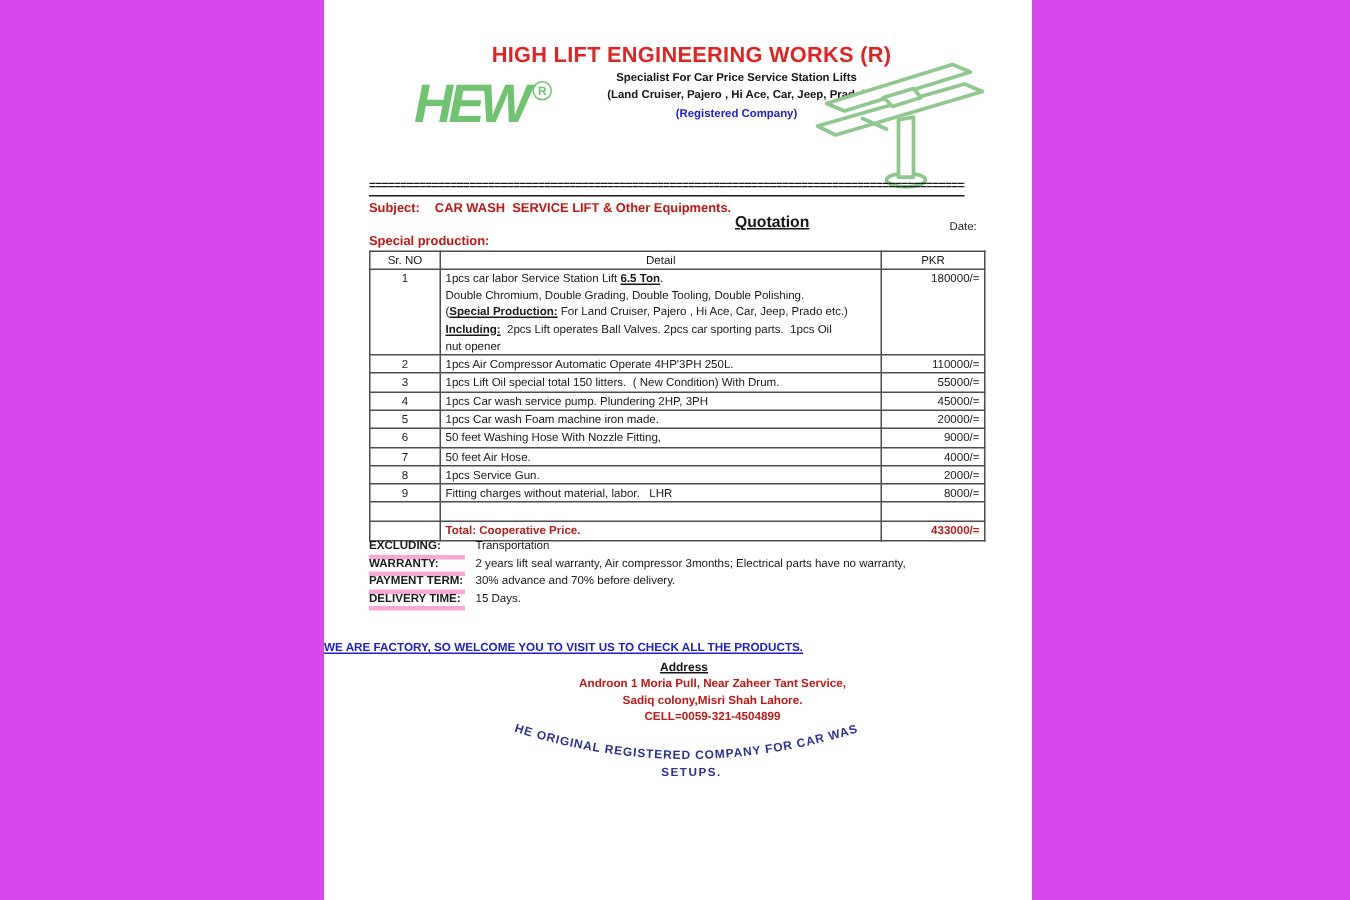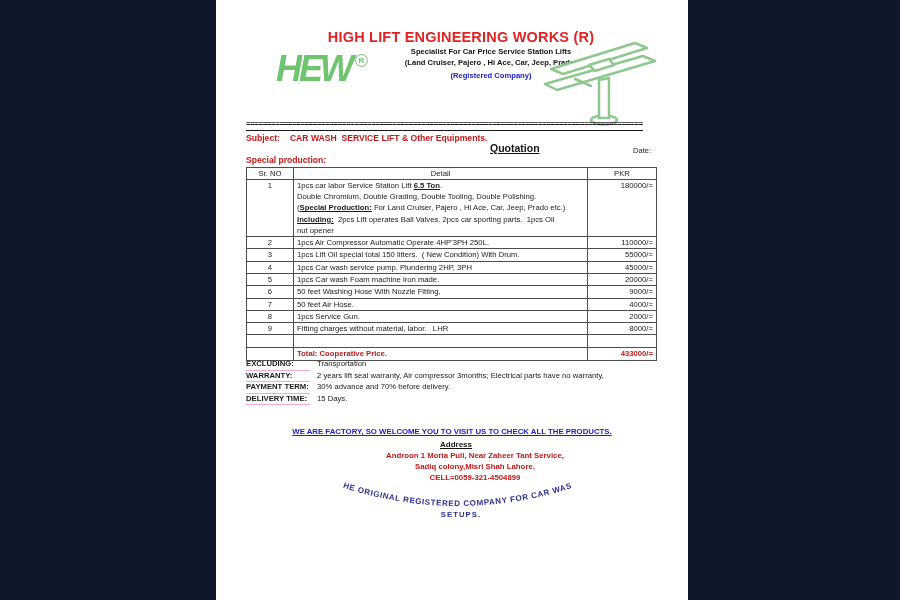--- a/index.html
+++ b/index.html
@@ -1,16 +1,16 @@
 <!DOCTYPE html>
 <html><head>
 <meta charset="utf-8">
 <style>
   html,body { margin:0; padding:0; background:#000; }
-  .stage { position:relative; width:900px; height:600px; background:#0f172a; overflow:hidden;
+  .stage { position:relative; width:900px; height:600px; background:#d946ef; overflow:hidden;
            font-family:"Liberation Sans", sans-serif; }
   .page { position:absolute; left:216px; top:0; width:472px; height:600px; background:#ffffff; }
 
   
   .title { position:absolute; top:29px; left:0; width:100%; box-sizing:border-box; padding-left:18px;
            text-align:center; font-size:14.5px; font-weight:bold; color:#e02424; letter-spacing:.2px; }
   .sub { position:absolute; left:130px; width:290px; text-align:center; color:#151515;
          font-size:7.6px; font-weight:bold; line-height:9px; }
   .sub1 { top:47px; }
   .sub2 { top:58px; }
@@ -44,25 +44,25 @@
   table.quote thead th { height:11px; line-height:11px; font-weight:normal; text-align:center; }
   td.no { text-align:center; line-height:11.3px; }
   td.detail .dline { line-height:11.2px; white-space:pre-wrap; }
   td.pkr { text-align:right; padding-right:6px; line-height:11.3px; }
   .b { font-weight:bold; } .u { text-decoration:underline; }
   tr.total-row td { height:12px; line-height:12px; color:#b32020; font-weight:bold; }
 
   
   .terms { position:absolute; top:358px; left:30px; font-size:7.7px; color:#1a1a1a; }
   .term-line { line-height:11.5px; height:11.5px; }
-  .term-label { font-weight:bold; display:inline-block; min-width:64px; border-bottom:1px solid #f9a8d4;
+  .term-label { font-weight:bold; display:inline-block; min-width:64px; border-bottom:3px solid #f9a8d4;
                 margin-right:7px; }
 
   
-  .factory-line { position:absolute; top:427px; left:0; width:100%; text-align:center;
+  .factory-line { position:absolute; top:427px; left:0; width:100%; 
                   font-size:7.8px; font-weight:bold; color:#2020c8; text-decoration:underline; }
   .address-label { position:absolute; top:440px; left:0; width:100%; box-sizing:border-box; padding-left:8px;
                    text-align:center; font-size:8px; font-weight:bold; color:#141414; text-decoration:underline; }
   .addr { position:absolute; left:0; width:100%; box-sizing:border-box; padding-left:22px; text-align:center;
           font-size:7.8px; font-weight:bold; color:#c01818;margin-left:12px; }
   .addr1 { top:451px; } .addr2 { top:462px; } .addr3 { top:473px; }
   .arc-svg { position:absolute; left:122px; top:480px; }
   .setups { position:absolute; top:510px; left:0; width:100%; box-sizing:border-box; padding-left:18px;
             text-align:center; font-size:7.8px; font-weight:bold; color:#2d3191; letter-spacing:1px; }
 </style>

